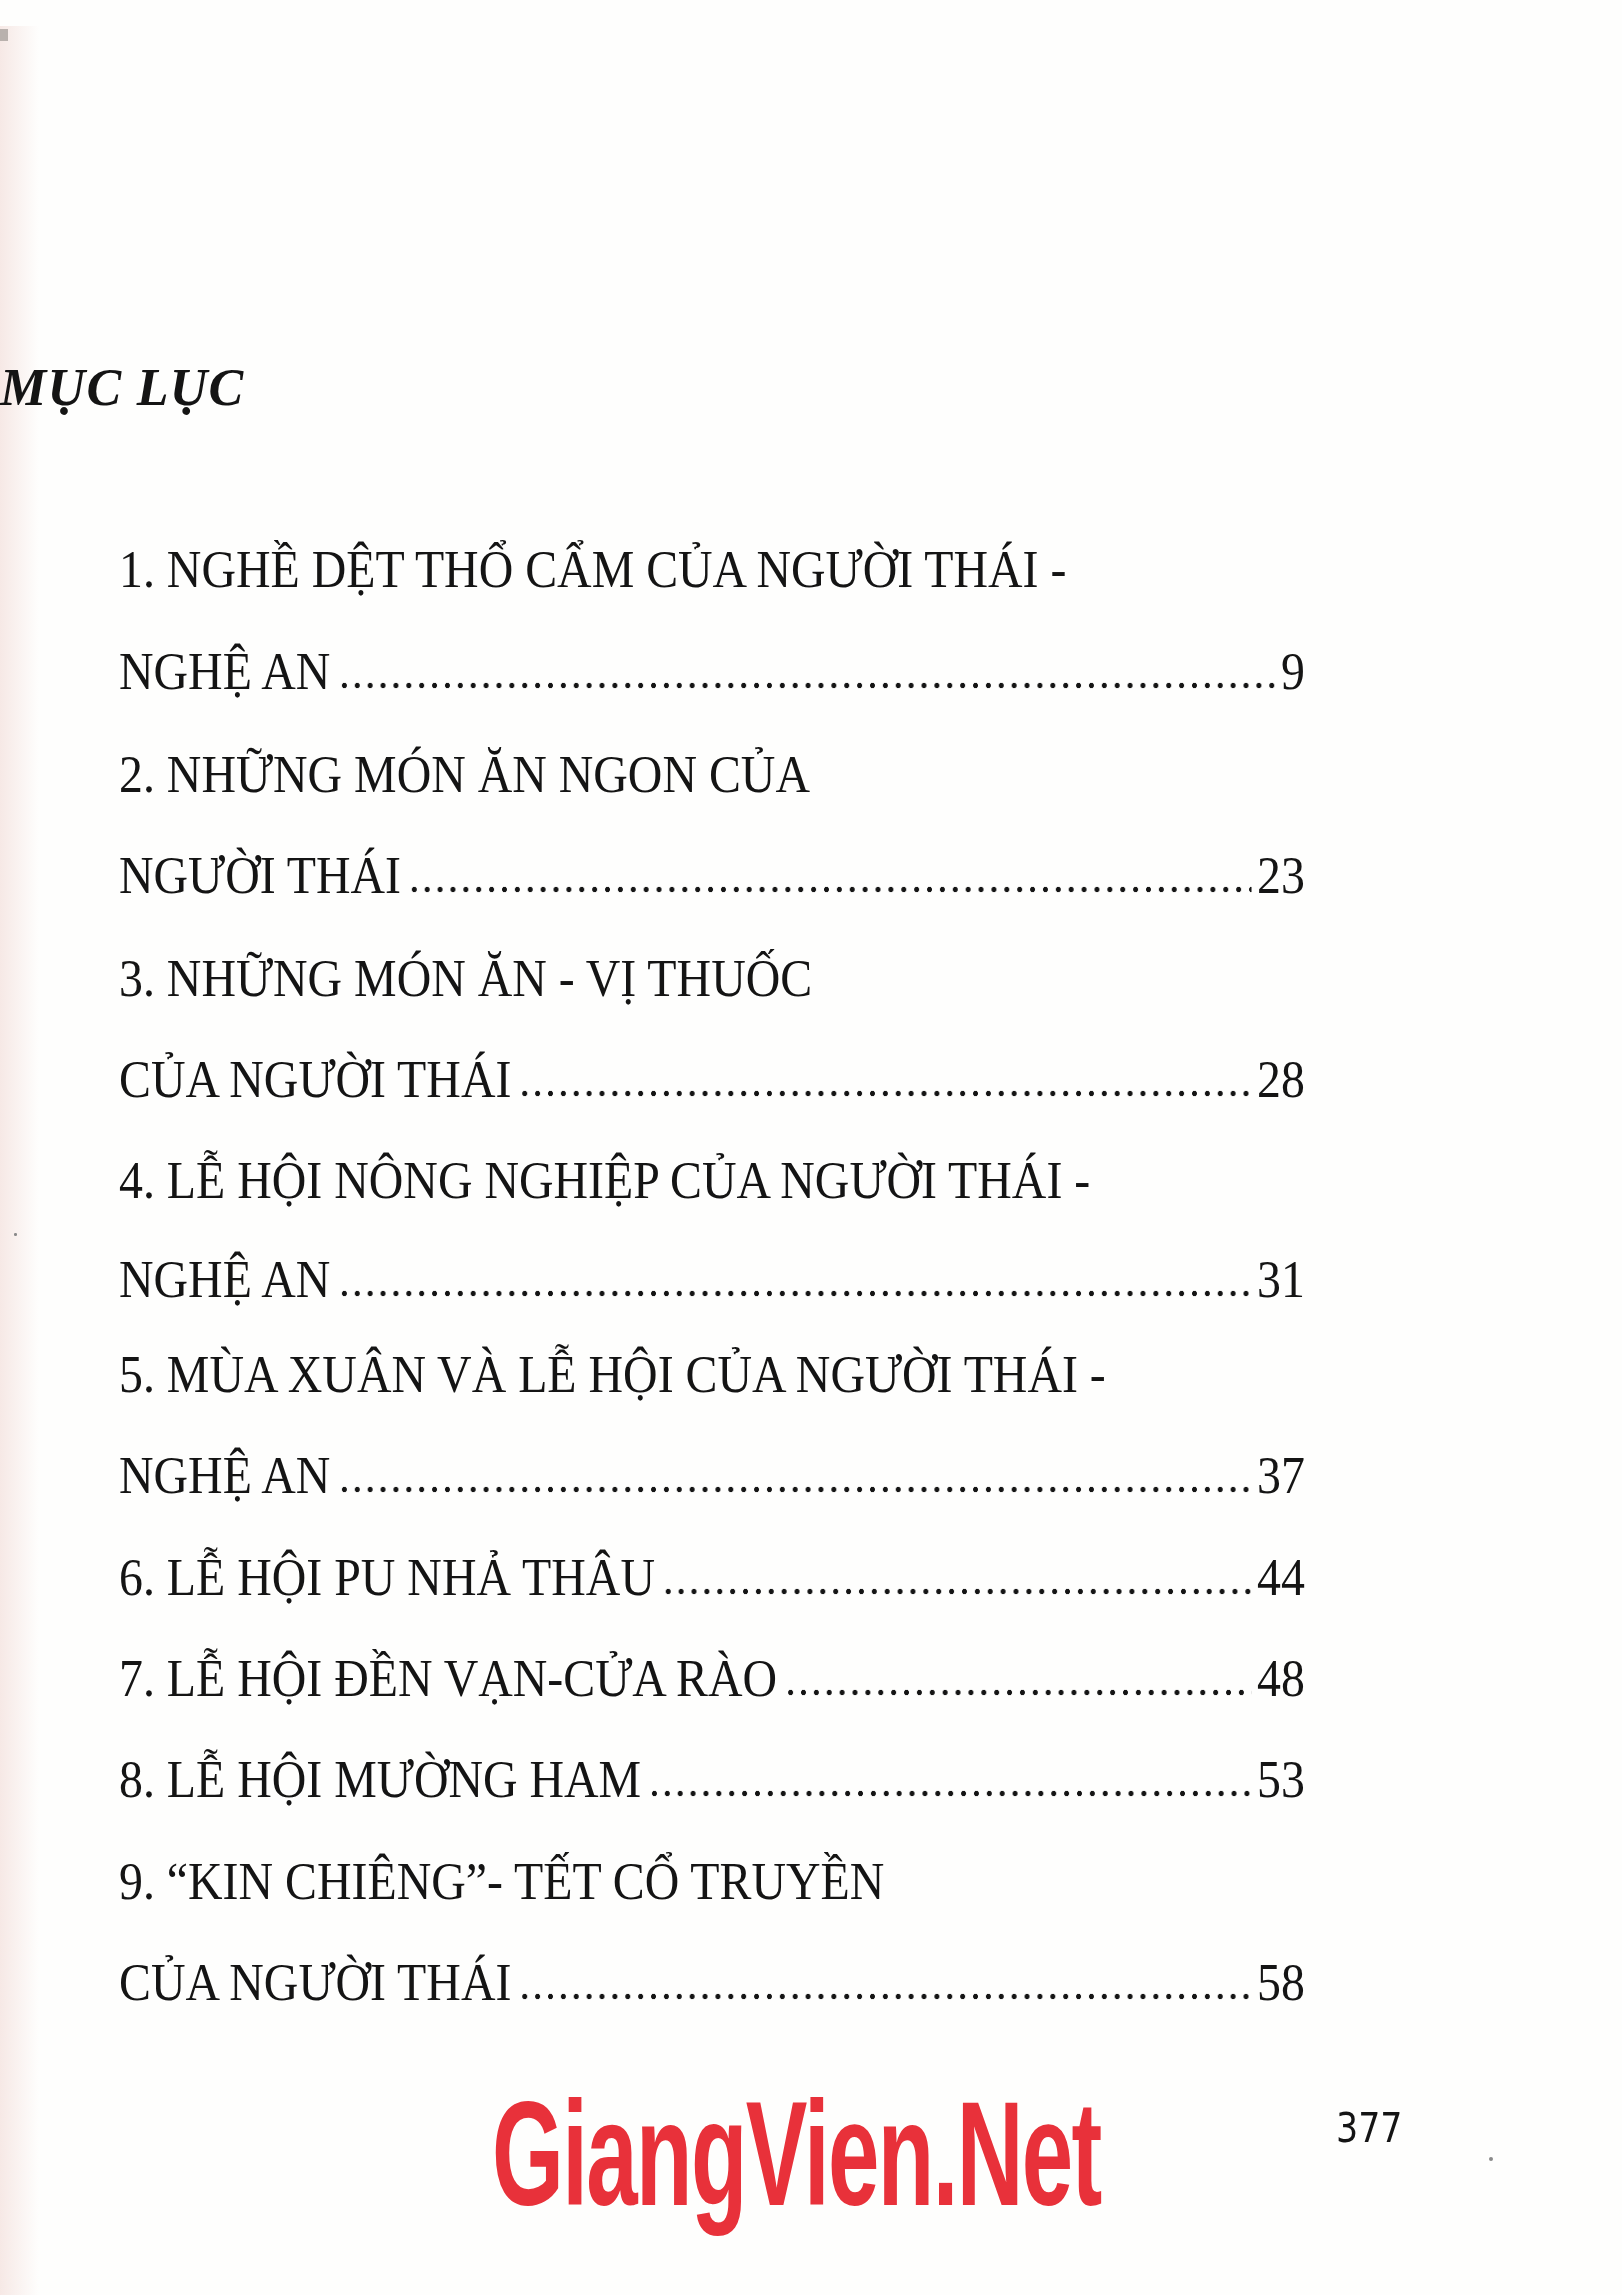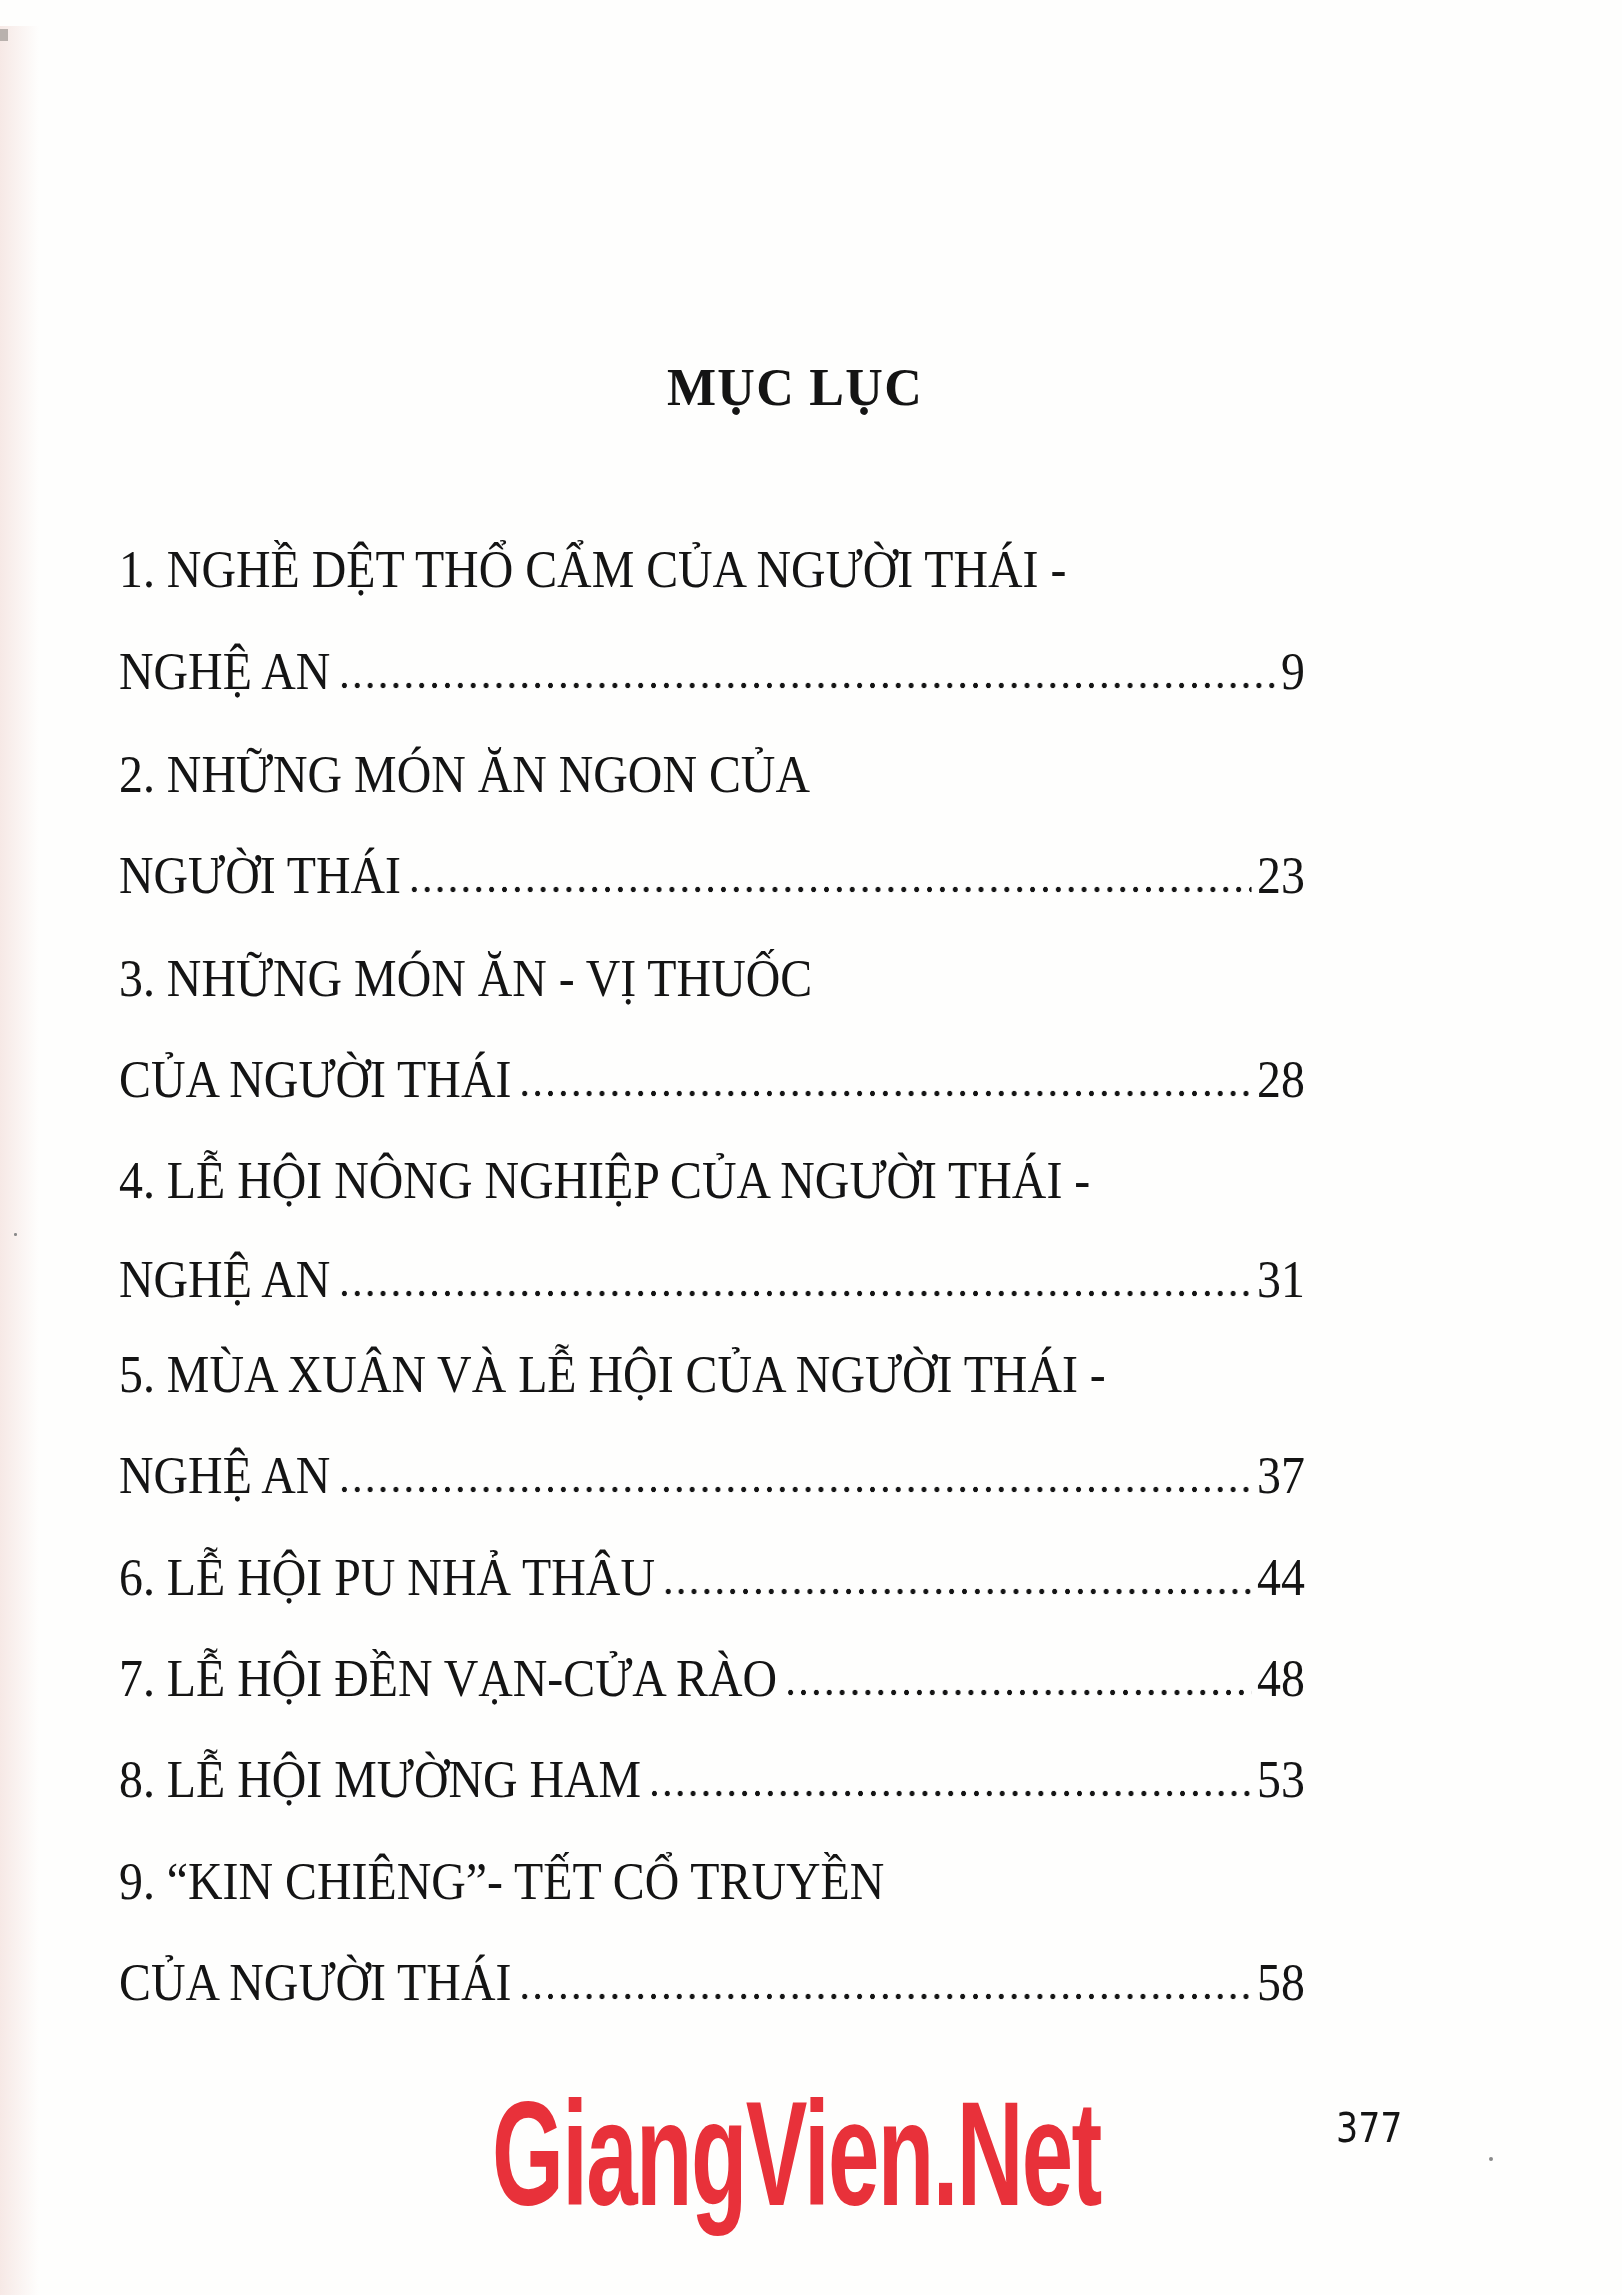--- a/index.html
+++ b/index.html
@@ -25,25 +25,26 @@
       position: absolute;
       left: 0; top: 29px;
       width: 7.9px; height: 11.8px;
       background: #b9b1ad;
     }
     .page-title {
       position: absolute;
       left: 0;
       width: 1590px;
       top: 327px;
-      text-align: center;
+      text-align: left;
       font-weight: bold;
       font-size: 52px;
       letter-spacing: 1.3px;
       line-height: 1;
+      font-style: italic;
     }
     .toc {
       position: absolute;
       left: 119px;
       top: 0;
       width: 1289px;
     }
     .toc-line {
       position: absolute;
       left: 0;

